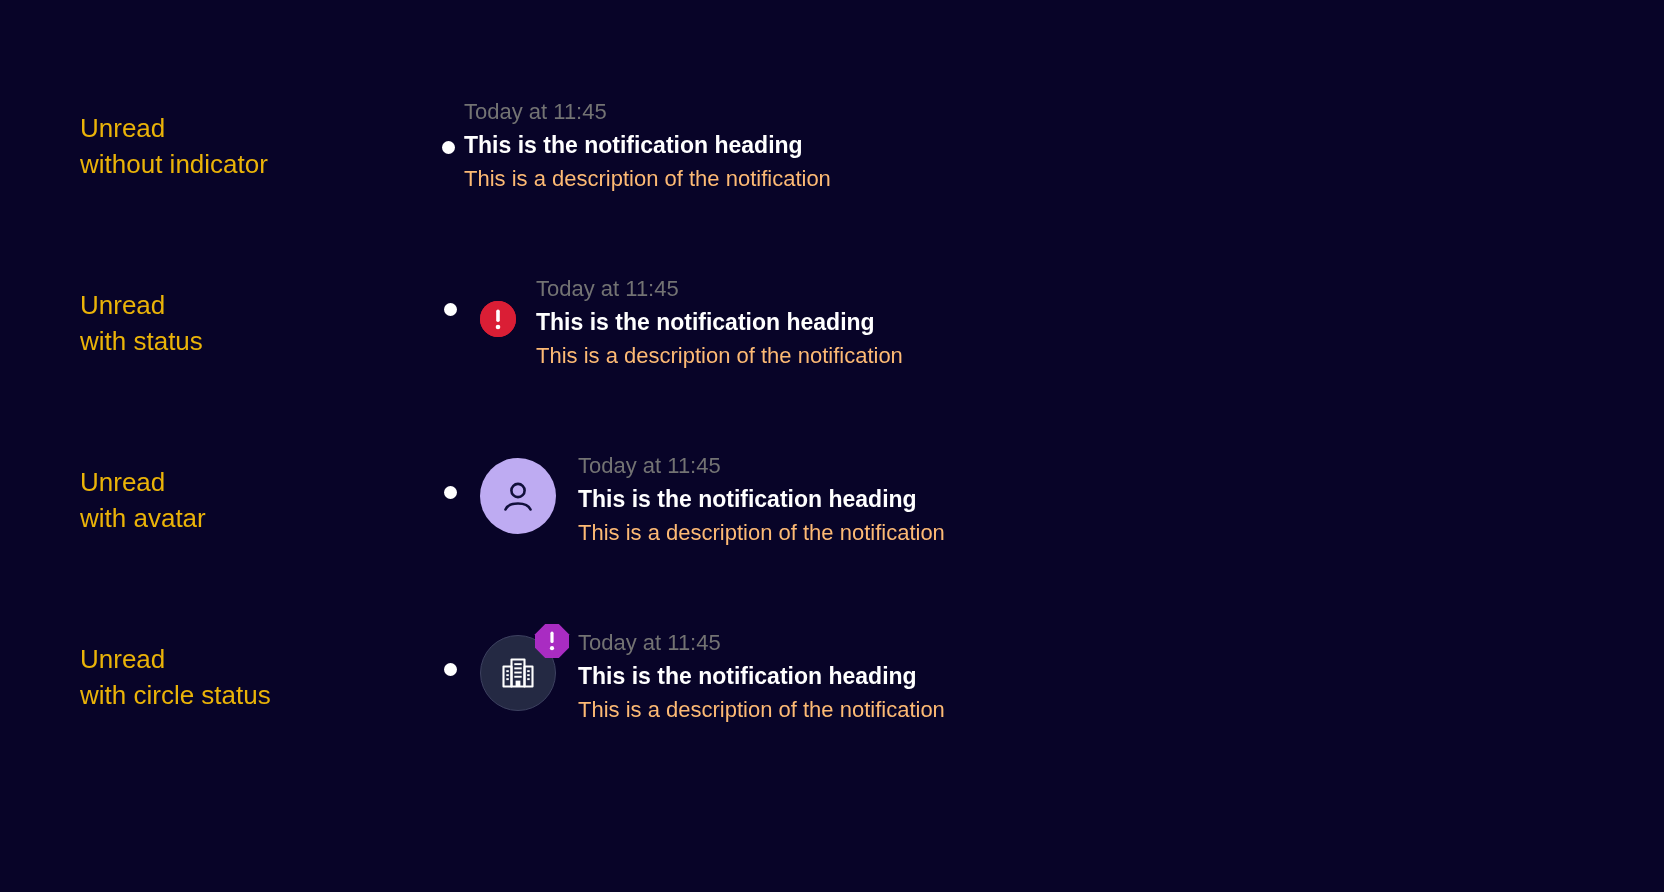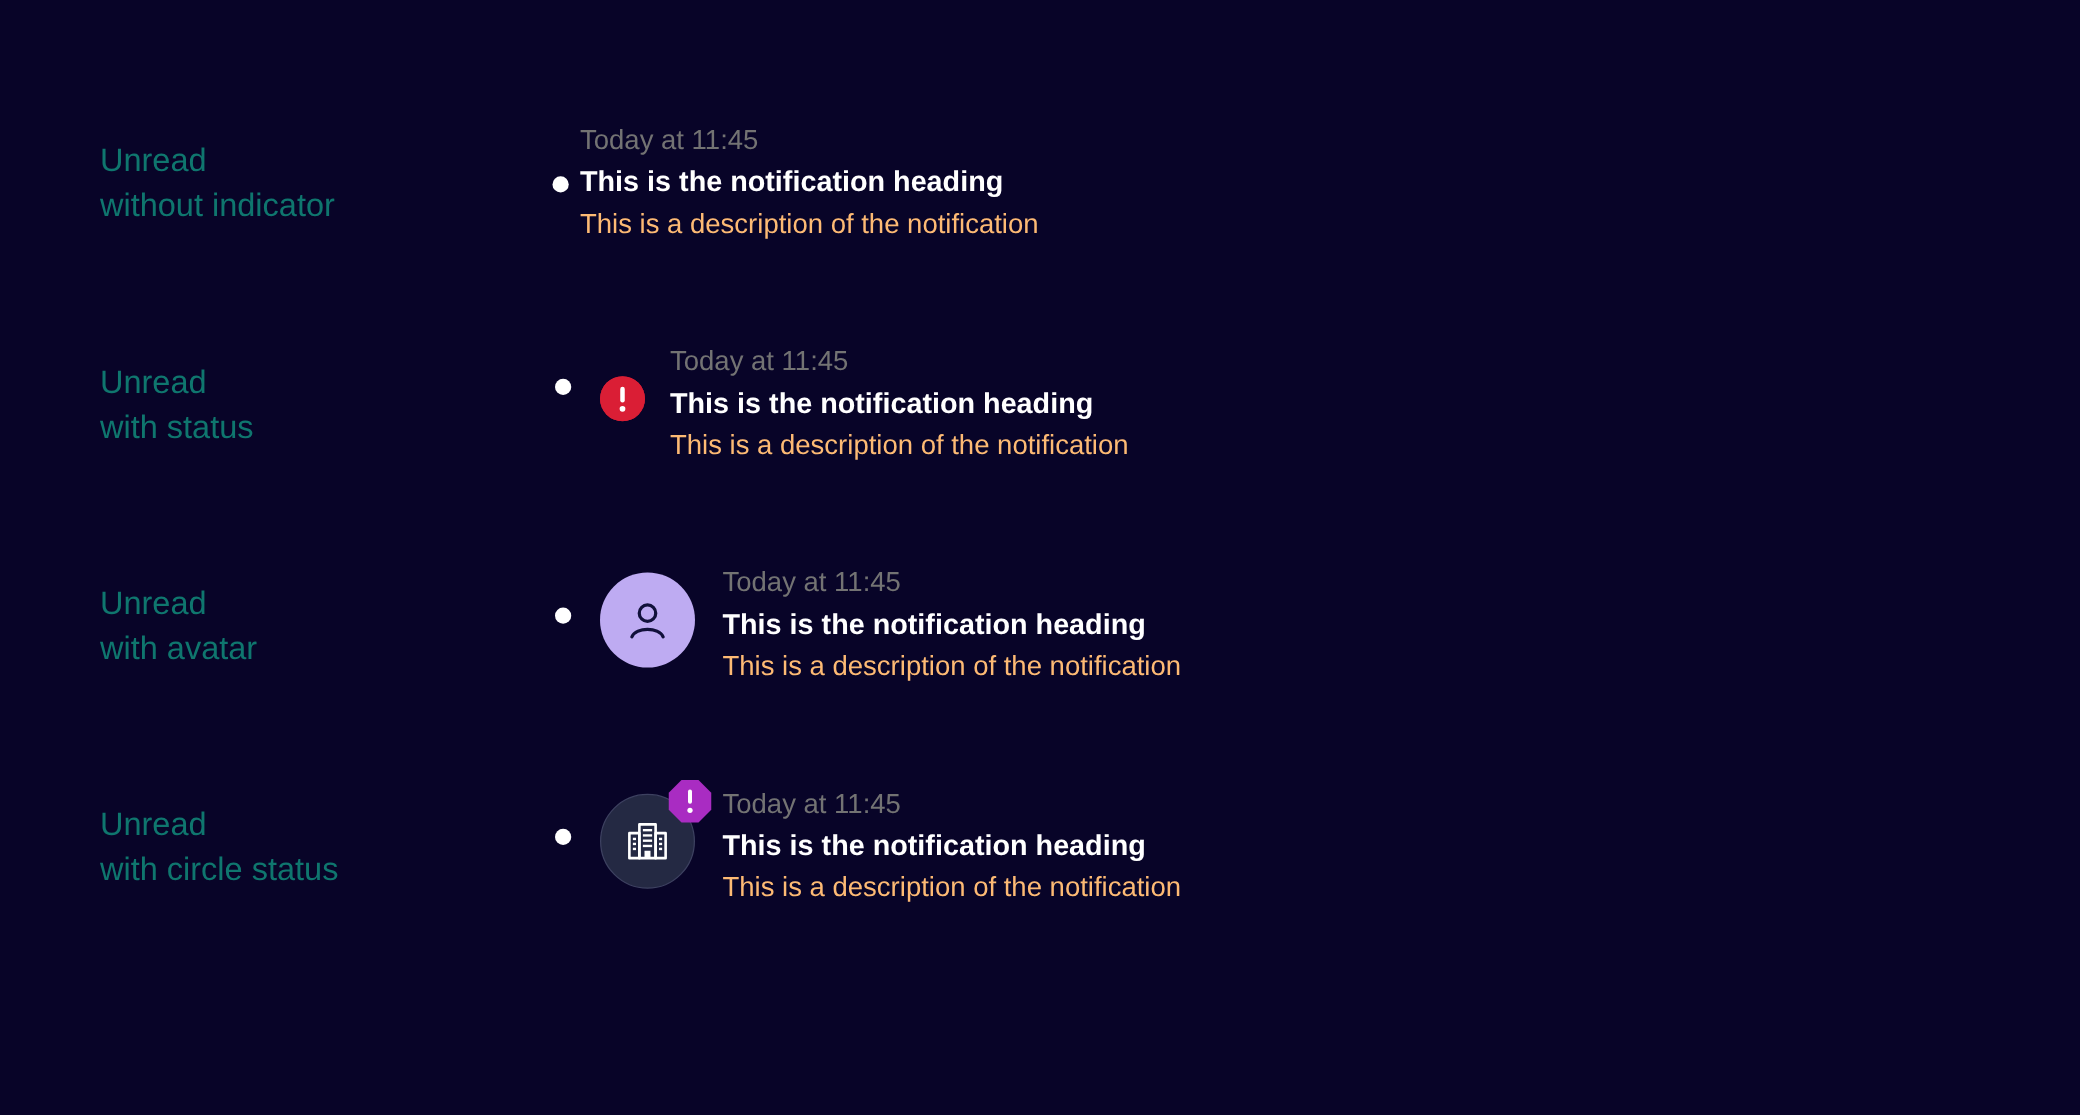--- a/index.html
+++ b/index.html
@@ -23,21 +23,21 @@
     position:absolute;
     left:0;
     width:1664px;
     display:flex;
     align-items:center;
   }
   .row-label {
     width:420px;
     flex:0 0 420px;
     padding-left:80px;
-    color:#0f766e;
+    color:#eab308;
     font-size:26px;
     line-height:36px;
     font-weight:400;
     white-space:pre-line;
   }
   .row-demo {
     flex:1 1 auto;
     display:flex;
     align-items:center;
     position:relative;

